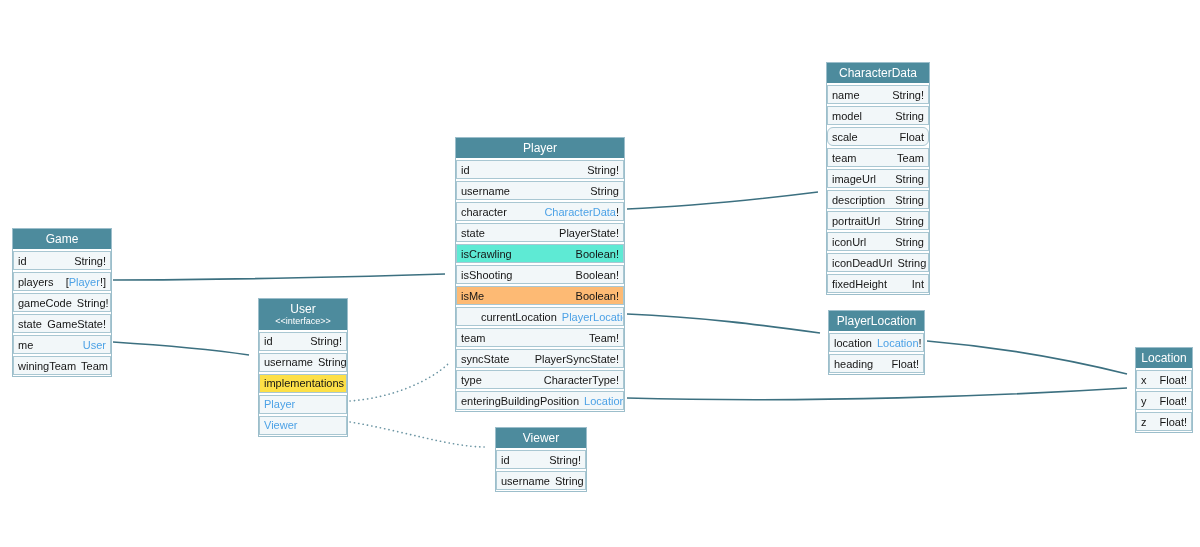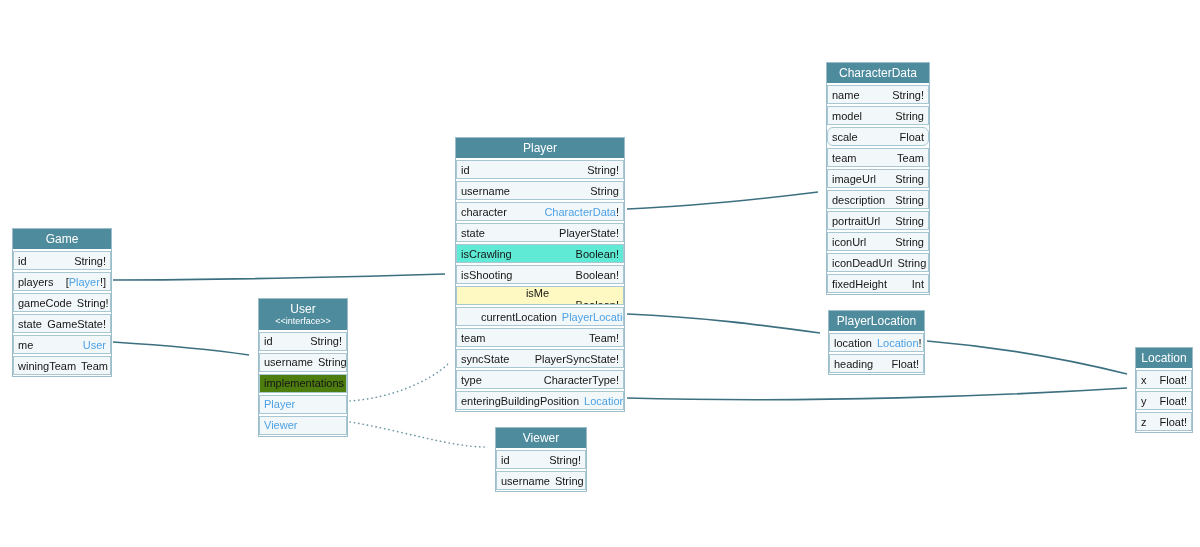--- a/index.html
+++ b/index.html
@@ -83,21 +83,21 @@
     <div class="table" style="left: 258px; top: 298px; width: 90px; border-color: rgb(156, 190, 203);">
       <div class="thead" style="background: rgb(77, 139, 157); color: rgb(255, 255, 255);"><span>User</span><span class="sub">&lt;&lt;interface&gt;&gt;</span></div>
       <div class="row" style="background: rgb(242, 247, 249); border-color: rgb(169, 199, 210);">
         <span class="fname">id</span>
         <span class="ftype"><span>String!</span></span>
       </div>
       <div class="row" style="background: rgb(242, 247, 249); border-color: rgb(169, 199, 210);">
         <span class="fname">username</span>
         <span class="ftype"><span>String</span></span>
       </div>
-      <div class="row left" style="background: #4d7c0f; border-color: rgb(169, 199, 210);">
+      <div class="row left" style="background: #fde047; border-color: rgb(169, 199, 210);">
         <span>implementations</span>
       </div>
       <div class="row left" style="background: rgb(242, 247, 249); border-color: rgb(169, 199, 210);">
         <span class="link" style="color: rgb(77, 162, 230);">Player</span>
       </div>
       <div class="row left" style="background: rgb(242, 247, 249); border-color: rgb(169, 199, 210);">
         <span class="link" style="color: rgb(77, 162, 230);">Viewer</span>
       </div>
     </div>
     <div class="table" style="left: 455px; top: 137px; width: 170px; border-color: rgb(156, 190, 203);">
@@ -119,21 +119,21 @@
         <span class="ftype"><span>PlayerState!</span></span>
       </div>
       <div class="row" style="background: #5eead4; border-color: rgb(169, 199, 210);">
         <span class="fname">isCrawling</span>
         <span class="ftype"><span>Boolean!</span></span>
       </div>
       <div class="row" style="background: rgb(242, 247, 249); border-color: rgb(169, 199, 210);">
         <span class="fname">isShooting</span>
         <span class="ftype"><span>Boolean!</span></span>
       </div>
-      <div class="row" style="background: #fef9c3; border-color: rgb(169, 199, 210); flex-direction: column;">
+      <div class="row" style="background: #fdba74; border-color: rgb(169, 199, 210);">
         <span class="fname">isMe</span>
         <span class="ftype"><span>Boolean!</span></span>
       </div>
       <div class="row" style="background: rgb(242, 247, 249); border-color: rgb(169, 199, 210); padding-left: 24px;">
         <span class="fname">currentLocation</span>
         <span class="ftype"><span class="link" style="color: rgb(77, 162, 230);">PlayerLocation</span><span>!</span></span>
       </div>
       <div class="row" style="background: rgb(242, 247, 249); border-color: rgb(169, 199, 210);">
         <span class="fname">team</span>
         <span class="ftype"><span>Team!</span></span>

